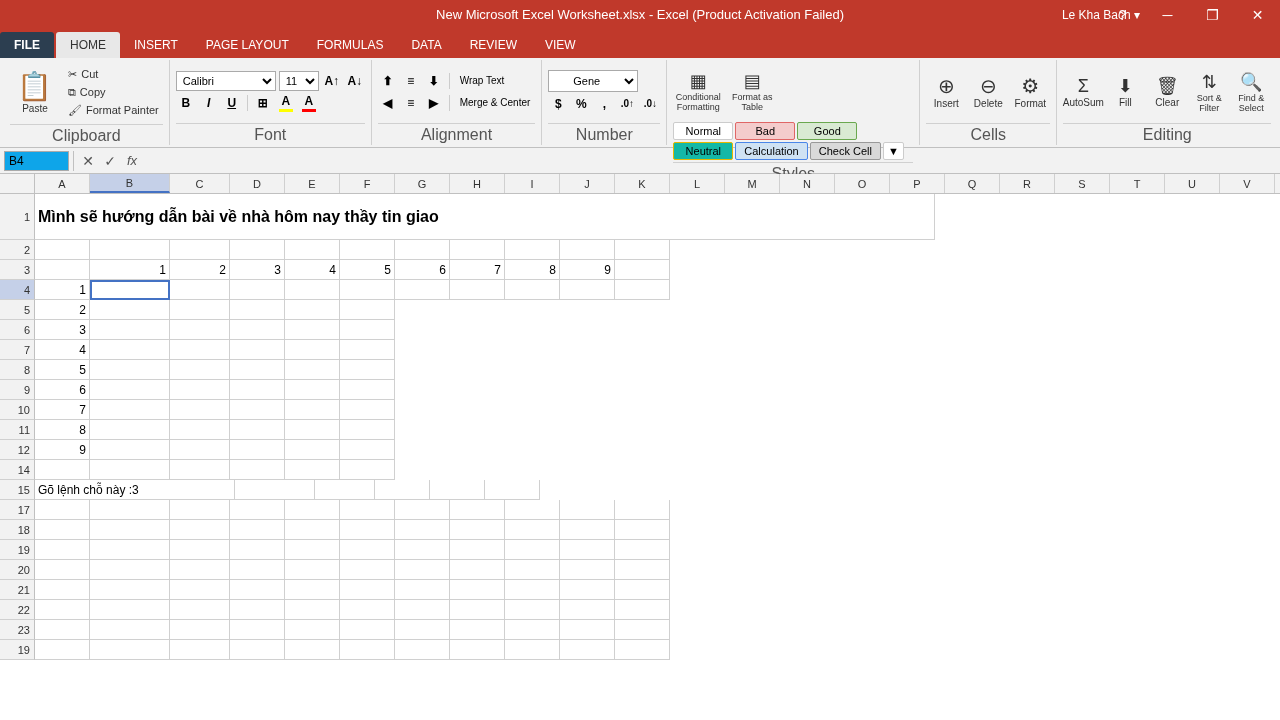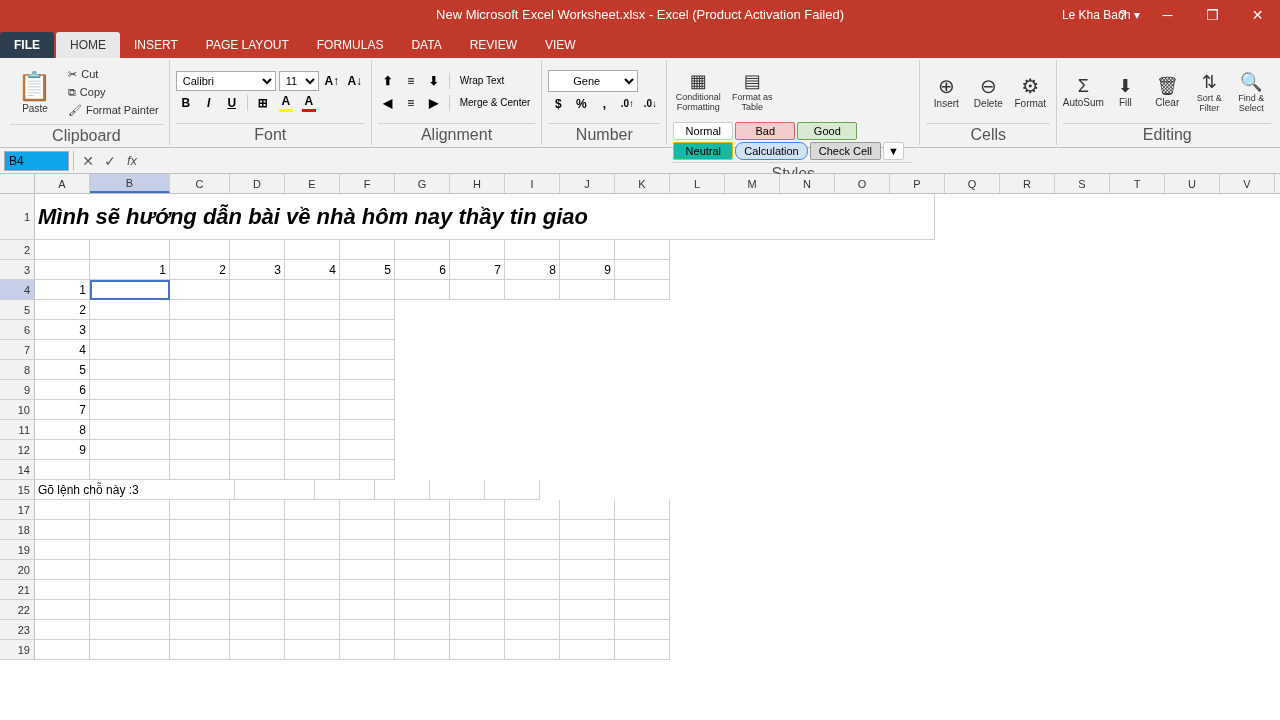--- a/index.html
+++ b/index.html
@@ -192,21 +192,21 @@
       background: white;
       cursor: pointer;
       border-radius: 2px;
       min-width: 60px;
       text-align: center;
     }
     .style-normal { background: white; }
     .style-bad { background: #f4cccc; border-color: #e06666; }
     .style-good { background: #d9ead3; border-color: #6aa84f; }
     .style-neutral { background: #14b8a6; border-color: #e6b800; }
-    .style-calculation { background: #cfe2f3; border-color: #4a86e8; border-radius: 8px; }
+    .style-calculation { background: #cfe2f3; border-color: #4a86e8; }
     .style-check { background: #d9d9d9; border-color: #999; }
 
     
     #formula-bar {
       display: flex;
       align-items: center;
       height: 26px;
       background: #f2f2f2;
       border-bottom: 1px solid #c0c0c0;
       padding: 0 4px;
@@ -654,21 +654,21 @@
     <div class="col-header col-u">U</div>
     <div class="col-header col-v">V</div>
     <div class="col-header col-w">W</div>
   </div>
 
   <div id="sheet-container">
     <div id="sheet-wrap">
 
       <div class="sheet-row" style="height:46px;">
         <div class="row-header">1</div>
-        <div class="cell col-a" style="font-size:22px;font-weight:bold;min-width:55px;overflow:visible;white-space:nowrap;width:900px;max-width:900px;font-style:italic;">Mình sẽ hướng dẫn bài về nhà hôm nay thầy tin giao</div>
+        <div class="cell col-a" style="font-size:16px;font-weight:bold;min-width:55px;overflow:visible;white-space:nowrap;width:900px;max-width:900px;">Mình sẽ hướng dẫn bài về nhà hôm nay thầy tin giao</div>
       </div>
 
       <div class="sheet-row">
         <div class="row-header">2</div>
         <div class="cell col-a"></div>
         <div class="cell col-b"></div>
         <div class="cell col-c"></div>
         <div class="cell col-d"></div>
         <div class="cell col-e"></div>
         <div class="cell col-f"></div>

